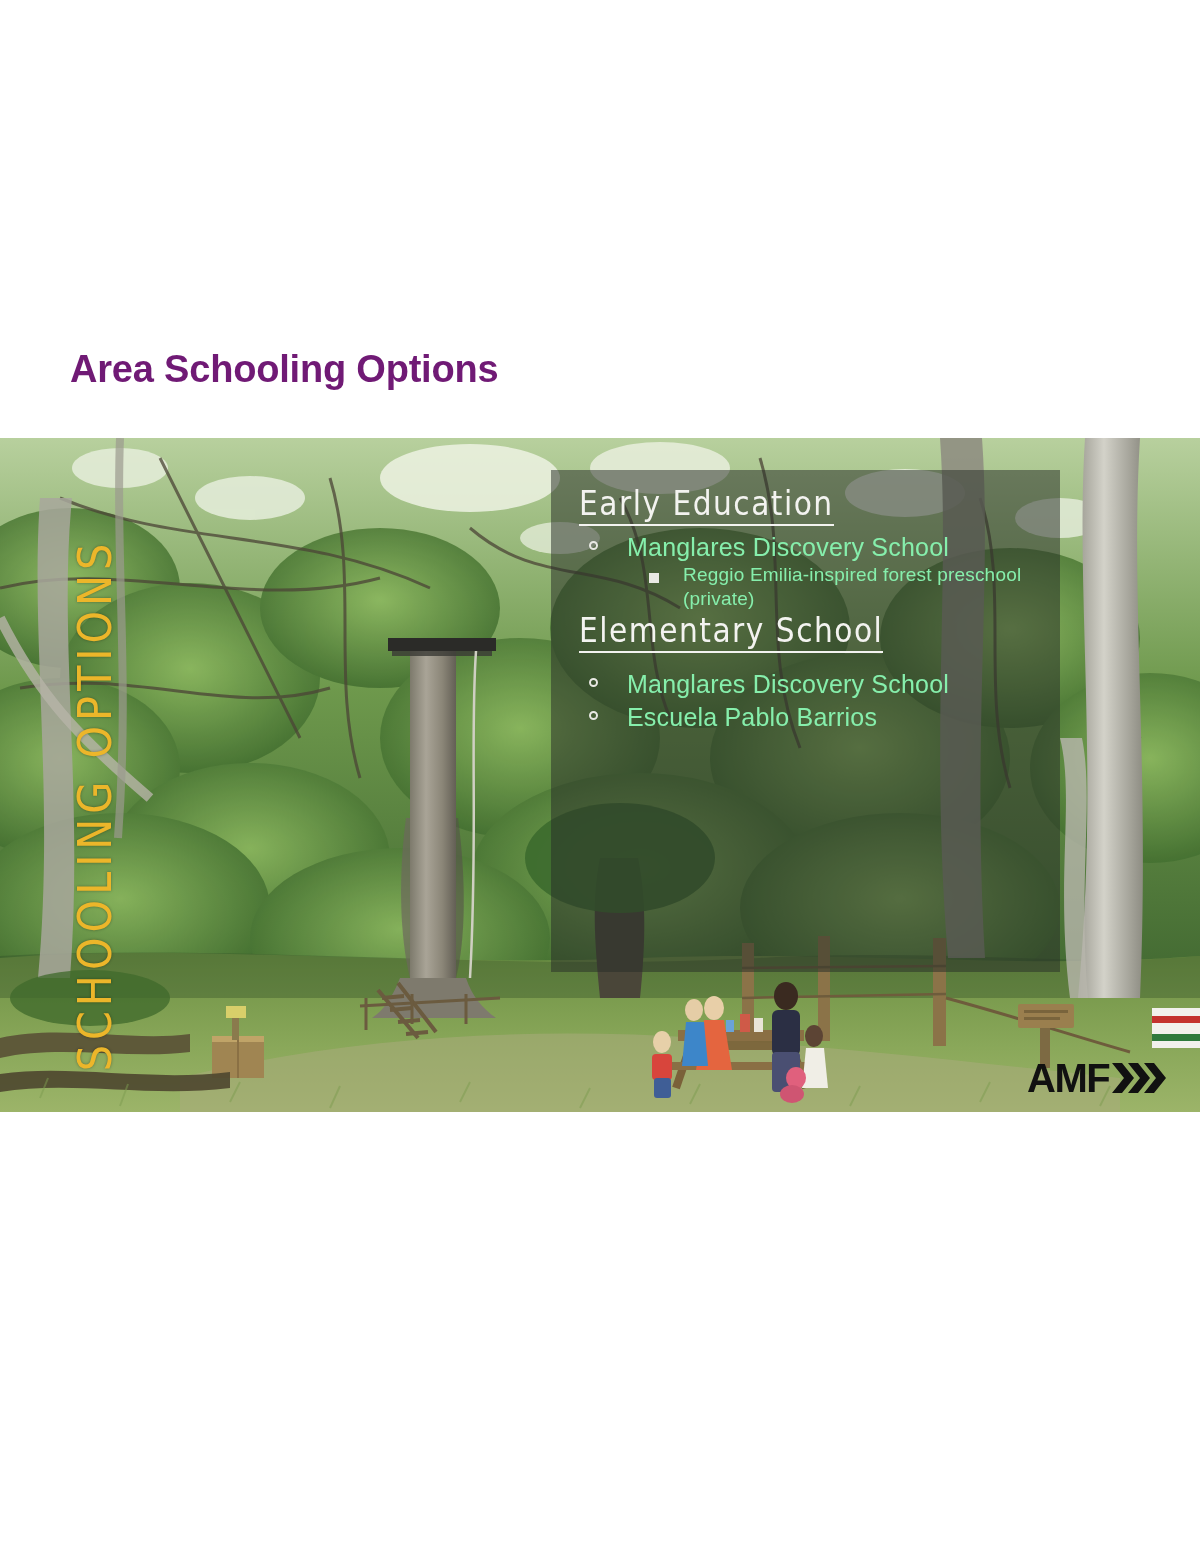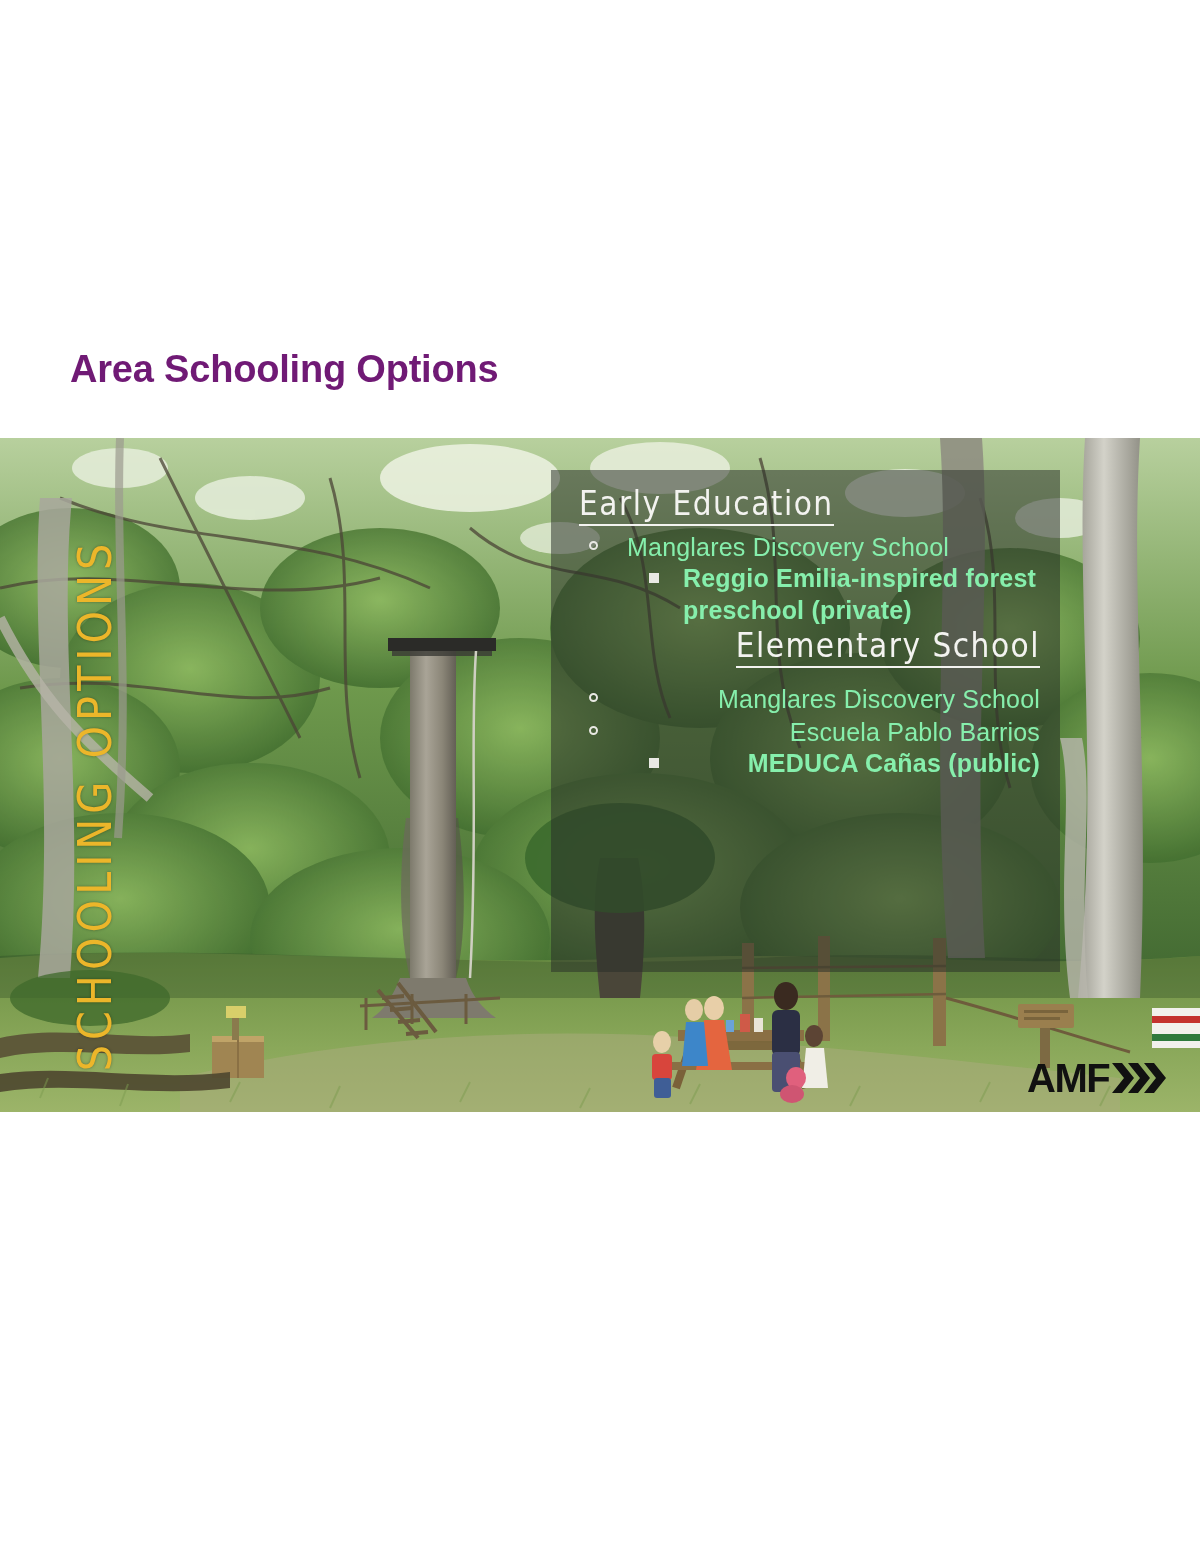--- a/index.html
+++ b/index.html
@@ -63,21 +63,21 @@
     left: 551px;
     top: 32px;
     width: 509px;
     height: 502px;
     background: rgba(40,46,40,0.52);
     box-sizing: border-box;
     padding: 16px 20px 10px 28px;
   }
 
   .section { margin: 0; }
-  .section + .section { margin-top: 2px; text-align: right; }
+  .section + .section { margin-top: 2px; }
 
   .sec-head {
     display: inline-block;
     font-family: "DejaVu Sans Condensed", "Liberation Sans Narrow", "Liberation Sans", sans-serif;
     font-size: 33px;
     font-weight: 400;
     letter-spacing: 1.5px;
     color: #f3f3f0;
     border-bottom: 2px solid #f3f3f0;
     padding-bottom: 1px;
@@ -117,21 +117,21 @@
     border-radius: 50%;
     box-sizing: border-box;
   }
   li.lvl2 > .bullet {
     left: -34px;
     top: 10px;
     width: 10px;
     height: 10px;
     background: #e9e9e4;
   }
-  li.lvl2 { font-size: 25px; font-weight: bold; }
+  li.lvl2 { font-size: 19px; }
 
   .gap-sm { height: 10px; }
 
   
   .logo {
     position: absolute;
     left: 1027px;
     top: 1058px;
     display: flex;
     align-items: center;
@@ -395,26 +395,20 @@
       <div class="sec-head">Elementary School</div>
       <div class="gap-sm"></div>
       <ul class="lvl1">
         <li class="item lvl1">
           <span class="bullet"></span>
           <span>Manglares Discovery School</span>
         </li>
         <li class="item lvl1">
           <span class="bullet"></span>
           <span>Escuela Pablo Barrios</span>
-          <ul class="lvl2">
-            <li class="item lvl2">
-              <span class="bullet"></span>
-              <span>MEDUCA Cañas (public)</span>
-            </li>
-          </ul>
         </li>
       </ul>
     </div>
 
 
   </div>
 </div>
 
 <div class="logo">
   <span class="logo-word">AMF</span>

